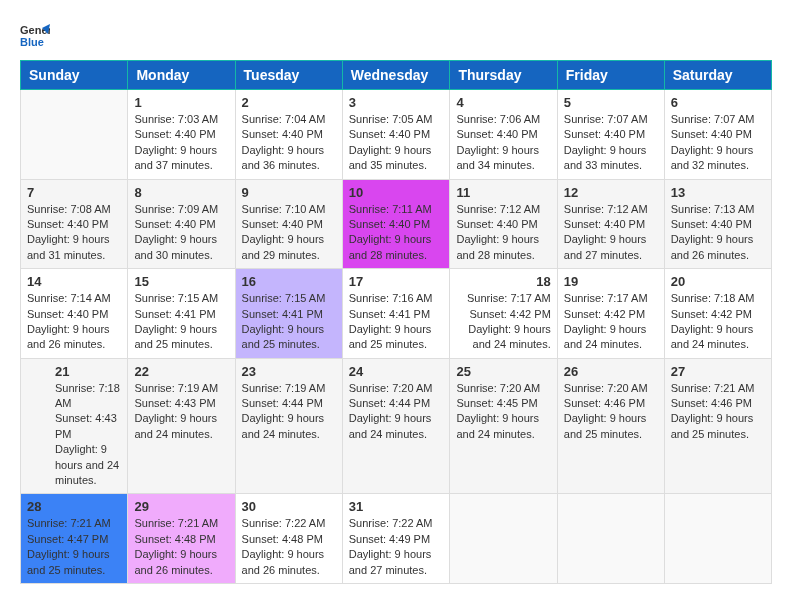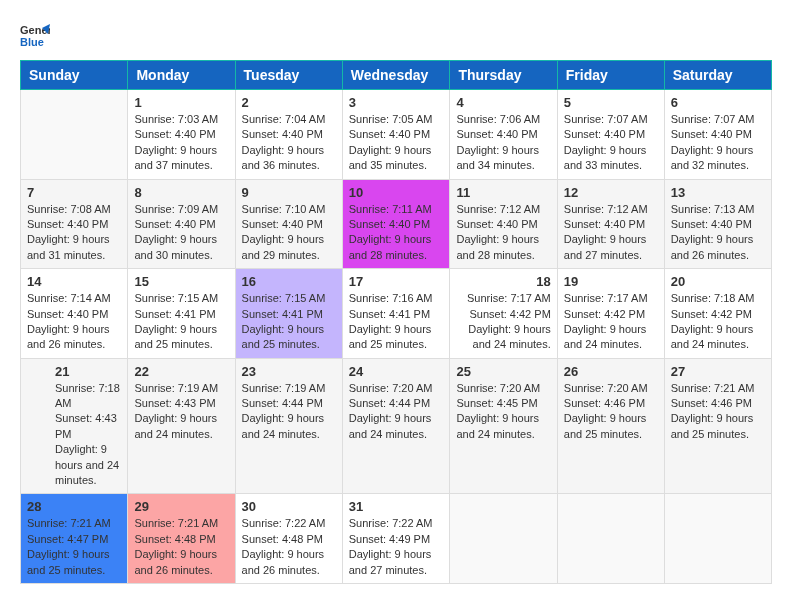--- a/index.html
+++ b/index.html
@@ -229,21 +229,21 @@
         <td style="background: rgb(245, 245, 245);">
           <span class="day-number">27</span>
           <div class="day-info">Sunrise: 7:21 AM<br>Sunset: 4:46 PM<br>Daylight: 9 hours and 25 minutes.</div>
         </td>
       </tr>
       <tr>
         <td style="background: #3b82f6;">
           <span class="day-number">28</span>
           <div class="day-info">Sunrise: 7:21 AM<br>Sunset: 4:47 PM<br>Daylight: 9 hours and 25 minutes.</div>
         </td>
-        <td style="background: #fca5a5; margin-left: 34px;">
+        <td style="background: #f0abfc; margin-left: 34px;">
           <span class="day-number">29</span>
           <div class="day-info">Sunrise: 7:21 AM<br>Sunset: 4:48 PM<br>Daylight: 9 hours and 26 minutes.</div>
         </td>
         <td style="background: rgb(255, 255, 255);">
           <span class="day-number">30</span>
           <div class="day-info">Sunrise: 7:22 AM<br>Sunset: 4:48 PM<br>Daylight: 9 hours and 26 minutes.</div>
         </td>
         <td style="background: rgb(255, 255, 255);">
           <span class="day-number">31</span>
           <div class="day-info">Sunrise: 7:22 AM<br>Sunset: 4:49 PM<br>Daylight: 9 hours and 27 minutes.</div>

